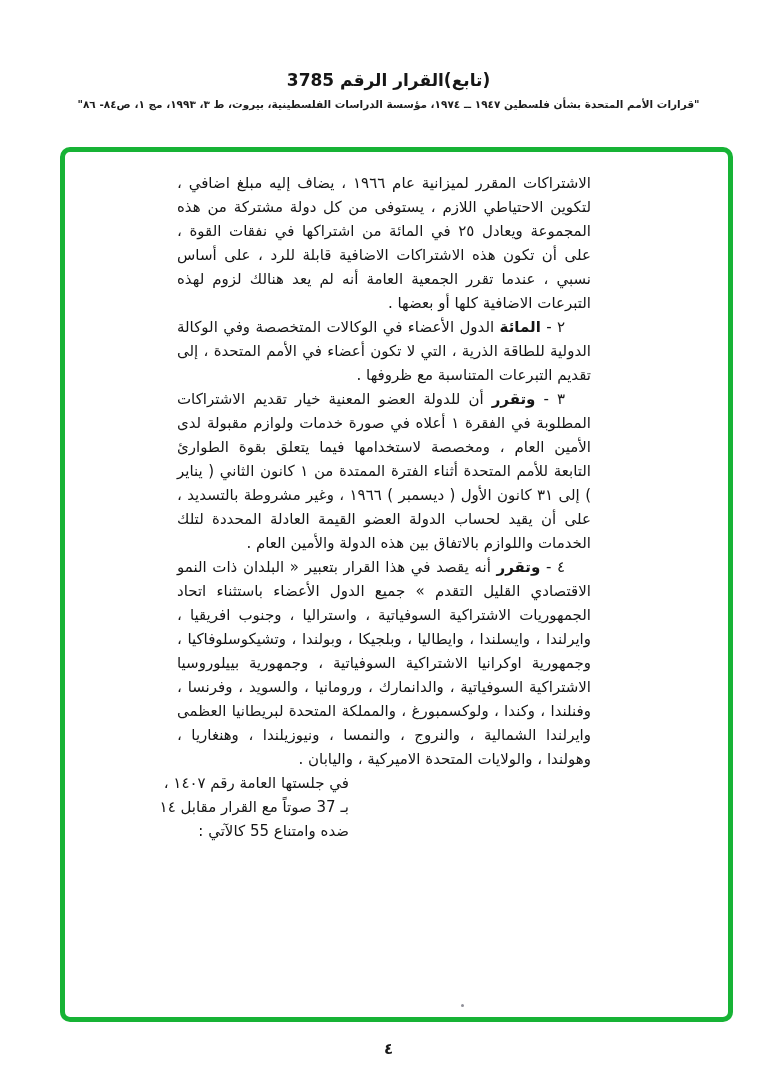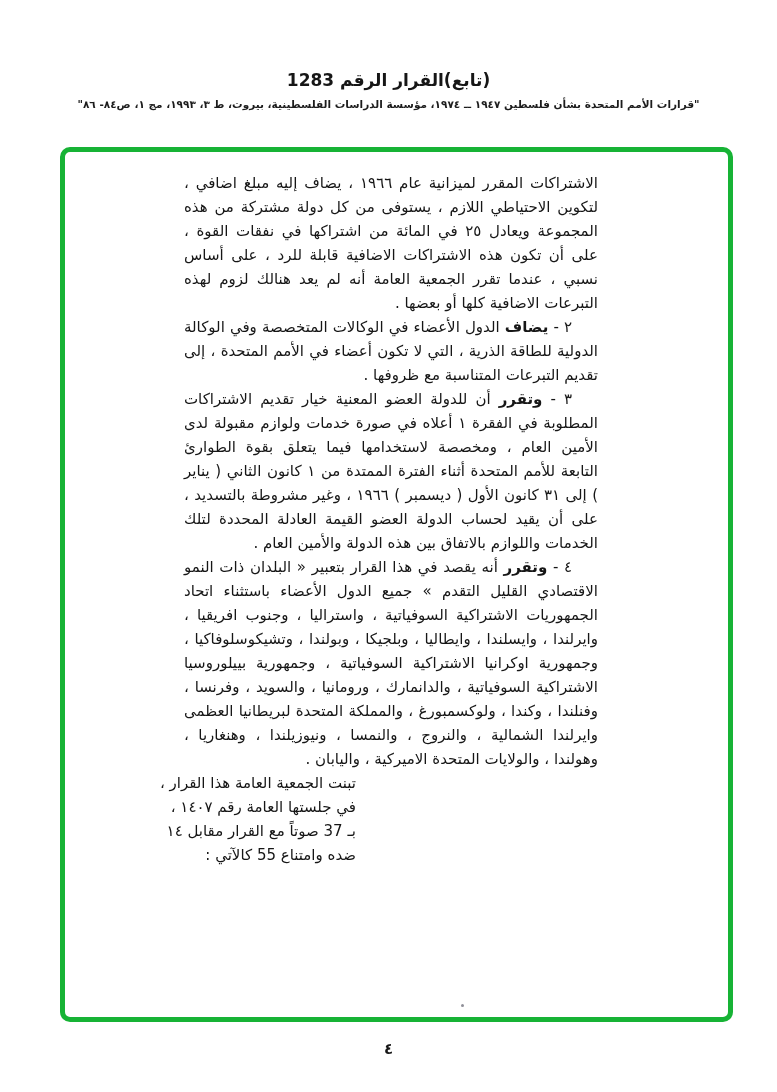--- a/index.html
+++ b/index.html
@@ -46,21 +46,21 @@
     width: 663px;
     height: 865px;
     border: 5px solid #17b335;
     border-radius: 10px;
     background: transparent;
   }
 
   
   .body-col {
     position: absolute;
-    left: 184px;
+    left: 177px;
     top: 171px;
     width: 414px;
     direction: rtl;
     font-size: 15px;
     line-height: 24px;
     text-align: justify;
   }
   .para {
     margin: 0;
   }
@@ -104,34 +104,33 @@
     width: 777px;
     text-align: center;
     font-size: 15px;
     font-weight: bold;
   }
 </style>
 </head>
 <body>
 
 <div class="header">
-  <div class="title">(تابع)القرار الرقم  1283</div>
+  <div class="title">(تابع)القرار الرقم  3785</div>
   <div class="source-citation">"قرارات الأمم المتحدة بشأن فلسطين ١٩٤٧ ــ ١٩٧٤، مؤسسة الدراسات الفلسطينية، بيروت، ط ٣، ١٩٩٣، مج ١، ص٨٤- ٨٦"</div>
 </div>
 
 <div class="green-box"></div>
 
 <div class="body-col">
   <p class="para"><span>الاشتراكات المقرر لميزانية عام ١٩٦٦ ، يضاف إليه مبلغ اضافي ، لتكوين الاحتياطي اللازم ، يستوفى من كل دولة مشتركة من هذه المجموعة ويعادل ٢٥ في المائة من اشتراكها في نفقات القوة ، على أن تكون هذه الاشتراكات الاضافية قابلة للرد ، على أساس نسبي ، عندما تقرر الجمعية العامة أنه لم يعد هنالك لزوم لهذه التبرعات الاضافية كلها أو بعضها .</span></p>
-  <p class="para numbered"><span>٢ -</span> <span class="para-lead">يضاف</span> <span>الدول الأعضاء في الوكالات المتخصصة وفي الوكالة الدولية للطاقة الذرية ، التي لا تكون أعضاء في الأمم المتحدة ، إلى تقديم التبرعات المتناسبة مع ظروفها .</span></p>
+  <p class="para numbered"><span>٢ -</span> <span class="para-lead">المائة</span> <span>الدول الأعضاء في الوكالات المتخصصة وفي الوكالة الدولية للطاقة الذرية ، التي لا تكون أعضاء في الأمم المتحدة ، إلى تقديم التبرعات المتناسبة مع ظروفها .</span></p>
   <p class="para numbered"><span>٣ -</span> <span class="para-lead">وتقرر</span> <span>أن للدولة العضو المعنية خيار تقديم الاشتراكات المطلوبة في الفقرة ١ أعلاه في صورة خدمات ولوازم مقبولة لدى الأمين العام ، ومخصصة لاستخدامها فيما يتعلق بقوة الطوارئ التابعة للأمم المتحدة أثناء الفترة الممتدة من ١ كانون الثاني ( يناير ) إلى ٣١ كانون الأول ( ديسمبر ) ١٩٦٦ ، وغير مشروطة بالتسديد ، على أن يقيد لحساب الدولة العضو القيمة العادلة المحددة لتلك الخدمات واللوازم بالاتفاق بين هذه الدولة والأمين العام .</span></p>
   <p class="para numbered"><span>٤ -</span> <span class="para-lead">وتقرر</span> <span>أنه يقصد في هذا القرار بتعبير « البلدان ذات النمو الاقتصادي القليل التقدم » جميع الدول الأعضاء باستثناء اتحاد الجمهوريات الاشتراكية السوفياتية ، واستراليا ، وجنوب افريقيا ، وايرلندا ، وايسلندا ، وايطاليا ، وبلجيكا ، وبولندا ، وتشيكوسلوفاكيا ، وجمهورية اوكرانيا الاشتراكية السوفياتية ، وجمهورية بييلوروسيا الاشتراكية السوفياتية ، والدانمارك ، ورومانيا ، والسويد ، وفرنسا ، وفنلندا ، وكندا ، ولوكسمبورغ ، والمملكة المتحدة لبريطانيا العظمى وايرلندا الشمالية ، والنروج ، والنمسا ، ونيوزيلندا ، وهنغاريا ، وهولندا ، والولايات المتحدة الاميركية ، واليابان .</span></p>
 
   <div class="adoption-note">
-    <div class="adoption-line first">تبنت الجمعية العامة هذا القرار ،</div>
     <div class="adoption-line">في جلستها العامة رقم ١٤٠٧ ،</div>
     <div class="adoption-line">بـ 37 صوتاً مع القرار مقابل ١٤</div>
     <div class="adoption-line">ضده وامتناع 55 كالآتي :</div>
   </div>
 </div>
 
 <div class="ink-speck"></div>
 
 <div class="page-number">٤</div>
 

